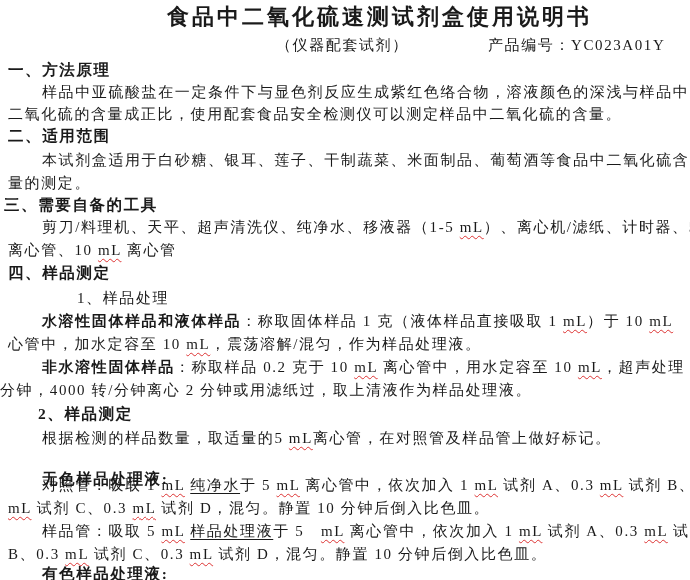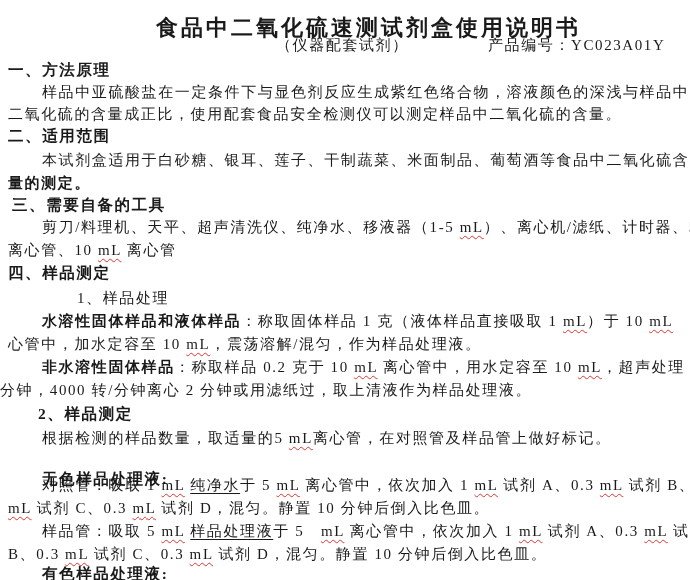--- a/index.html
+++ b/index.html
@@ -13,33 +13,33 @@
     .title { font-size: 22px; font-weight: bold; letter-spacing: 3px; line-height: 30px; }
     .h { font-weight: bold; font-size: 15.5px; }
     .b { font-weight: bold; }
     .wavy { text-decoration: underline wavy #d33; text-decoration-thickness: 1px; text-underline-offset: 3px; }
     .ul { text-decoration: underline; text-underline-offset: 3px; }
   </style>
 </head>
 <body>
 
 <div class="doc">
-  <div class="line title" style="left:156px;top:2px;margin-top:11px;">食品中二氧化硫速测试剂盒使用说明书</div>
+  <div class="line title" style="left:167px;top:2px;">食品中二氧化硫速测试剂盒使用说明书</div>
   <div class="line" style="left:276px;top:34px;">（仪器配套试剂）</div>
   <div class="line" style="left:488px;top:34px;"><span>产品编号：</span><span>YC023A01Y</span></div>
 
   <div class="line h" style="left:8px;top:59px;">一、方法原理</div>
   <div class="line" style="left:42px;top:81px;">样品中亚硫酸盐在一定条件下与显色剂反应生成紫红色络合物，溶液颜色的深浅与样品中</div>
   <div class="line" style="left:8px;top:103px;">二氧化硫的含量成正比，使用配套食品安全检测仪可以测定样品中二氧化硫的含量。</div>
 
   <div class="line h" style="left:8px;top:125px;">二、适用范围</div>
   <div class="line" style="left:42px;top:149px;">本试剂盒适用于白砂糖、银耳、莲子、干制蔬菜、米面制品、葡萄酒等食品中二氧化硫含</div>
-  <div class="line" style="left:8px;top:172px;font-weight:bold;">量的测定。</div>
+  <div class="line" style="left:8px;top:172px;">量的测定。</div>
 
-  <div class="line h" style="left:12px;top:194px;text-align:center;">三、需要自备的工具</div>
+  <div class="line h" style="left:4px;top:194px;text-align:center;">三、需要自备的工具</div>
   <div class="line" style="left:42px;top:216px;"><span>剪刀/料理机、天平、超声清洗仪、纯净水、移液器（1-5 </span><span class="wavy">mL</span><span>）、离心机/滤纸、计时器、5 </span></div>
   <div class="line" style="left:8px;top:239px;"><span>离心管、10 </span><span class="wavy">mL</span><span> 离心管</span></div>
 
   <div class="line h" style="left:8px;top:262px;">四、样品测定</div>
   <div class="line" style="left:30px;top:287px;margin-left:47px;">1、样品处理</div>
 
   <div class="line" style="left:42px;top:310px;"><span class="b">水溶性固体样品和液体样品</span><span>：称取固体样品 1 克（液体样品直接吸取 1 </span><span class="wavy">mL</span><span>）于 10 </span><span class="wavy">mL</span></div>
   <div class="line" style="left:8px;top:333px;"><span>心管中，加水定容至 10 </span><span class="wavy">mL</span><span>，震荡溶解/混匀，作为样品处理液。</span></div>
 
   <div class="line" style="left:42px;top:356px;"><span class="b">非水溶性固体样品</span><span>：称取样品 0.2 克于 10 </span><span class="wavy">mL</span><span> 离心管中，用水定容至 10 </span><span class="wavy">mL</span><span>，超声处理 20</span></div>

